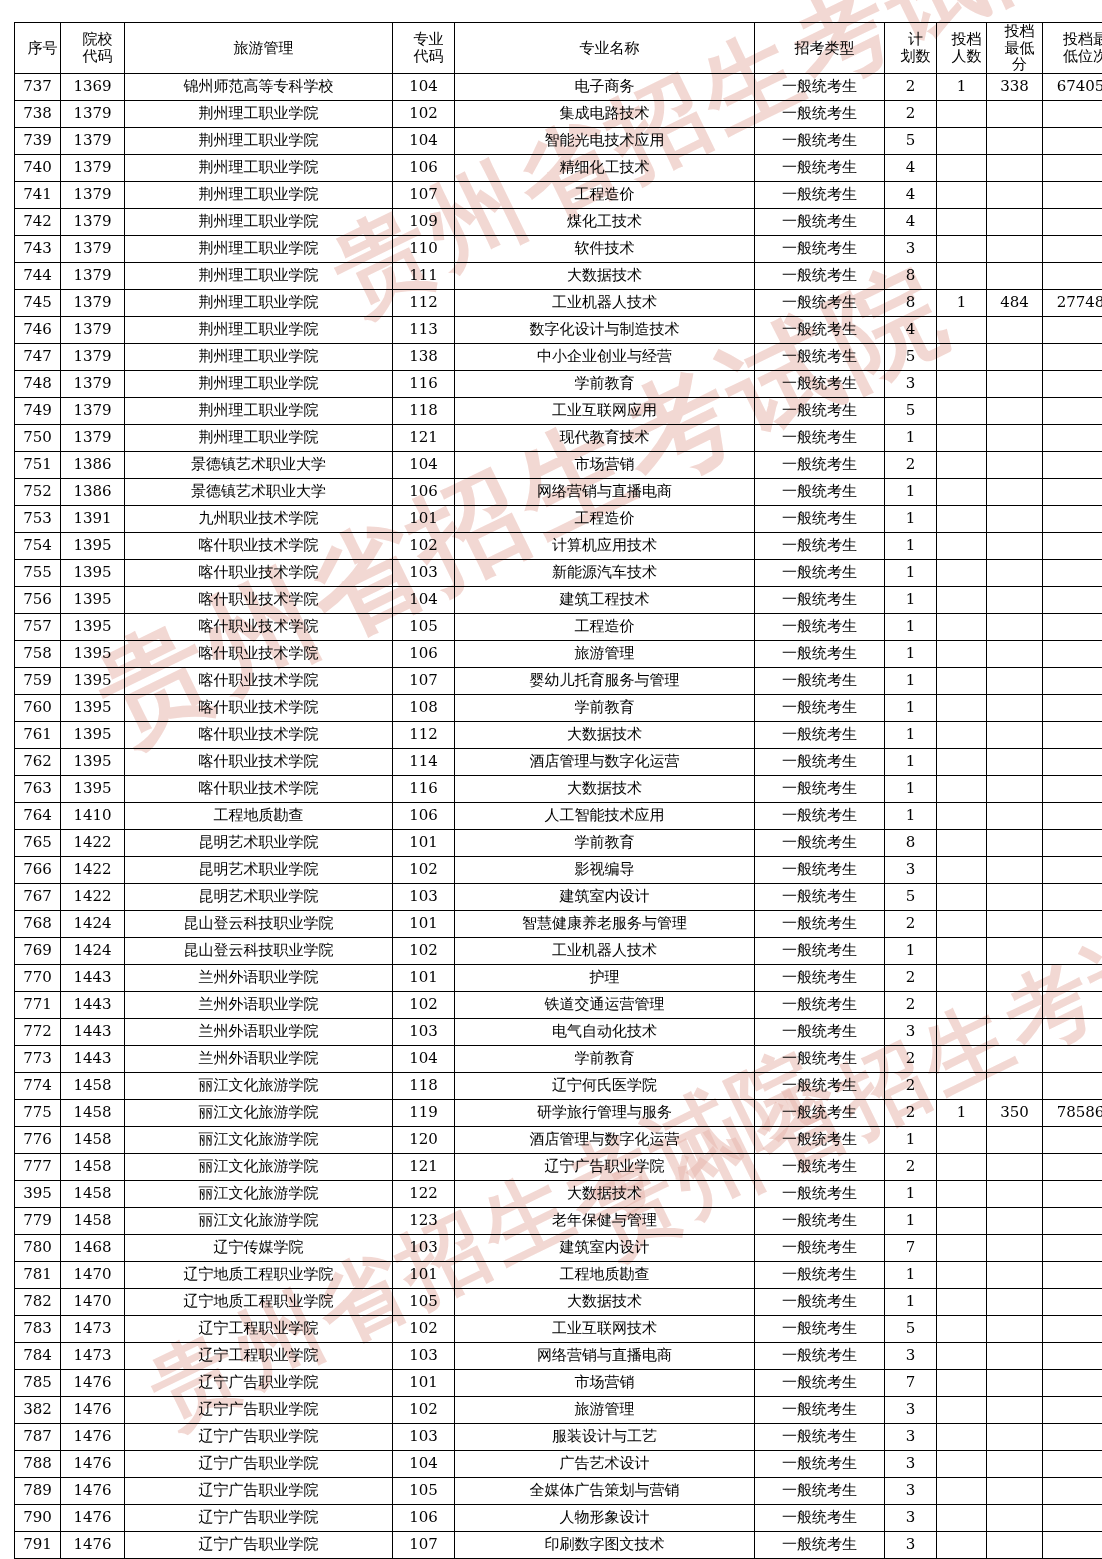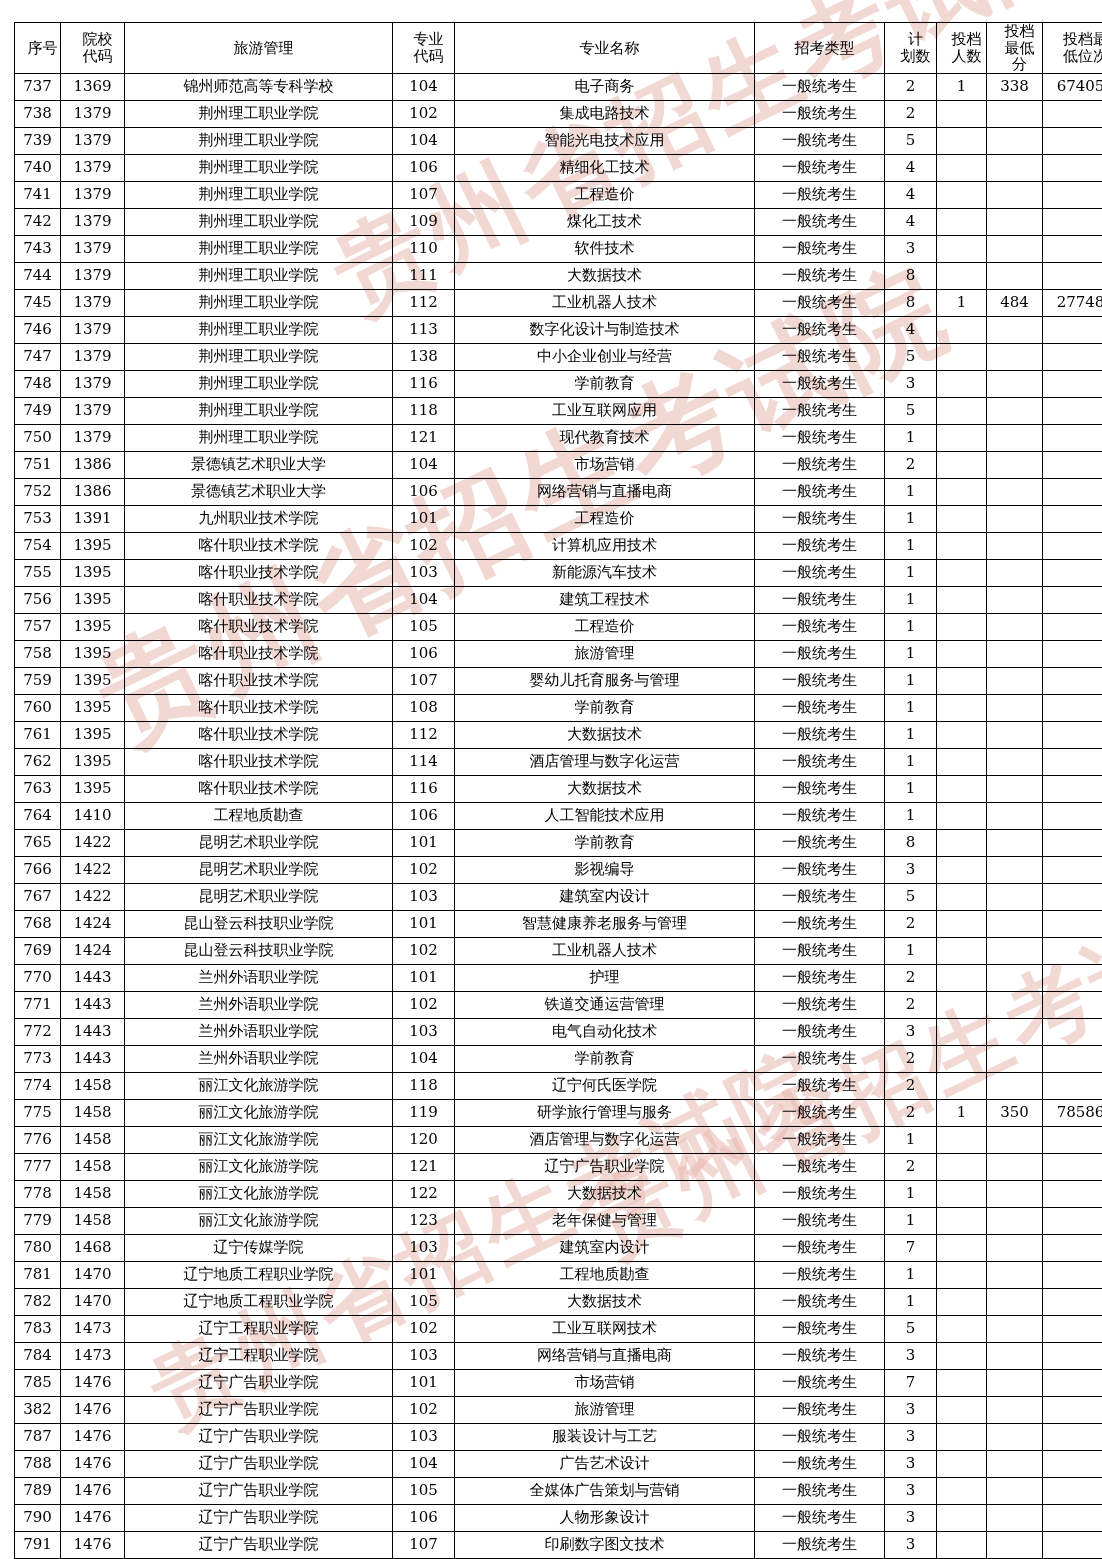--- a/index.html
+++ b/index.html
@@ -621,21 +621,21 @@
           <td>丽江文化旅游学院</td>
           <td>121</td>
           <td>辽宁广告职业学院</td>
           <td>一般统考生</td>
           <td>2</td>
           <td></td>
           <td></td>
           <td></td>
         </tr>
         <tr>
-          <td>778</td>
+          <td>395</td>
           <td>1458</td>
           <td>丽江文化旅游学院</td>
           <td>122</td>
           <td>大数据技术</td>
           <td>一般统考生</td>
           <td>1</td>
           <td></td>
           <td></td>
           <td></td>
         </tr>

